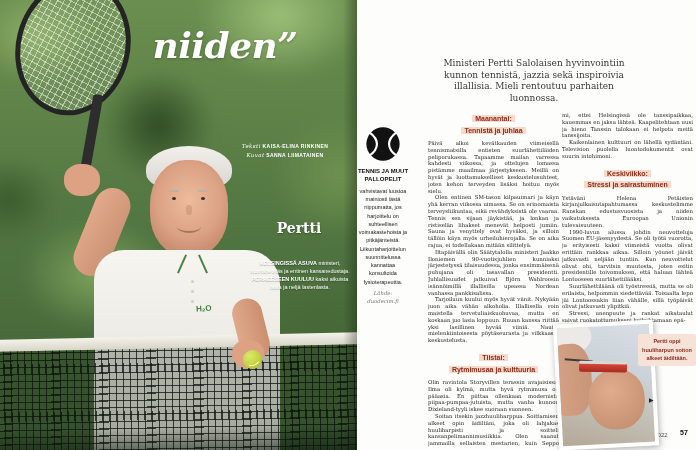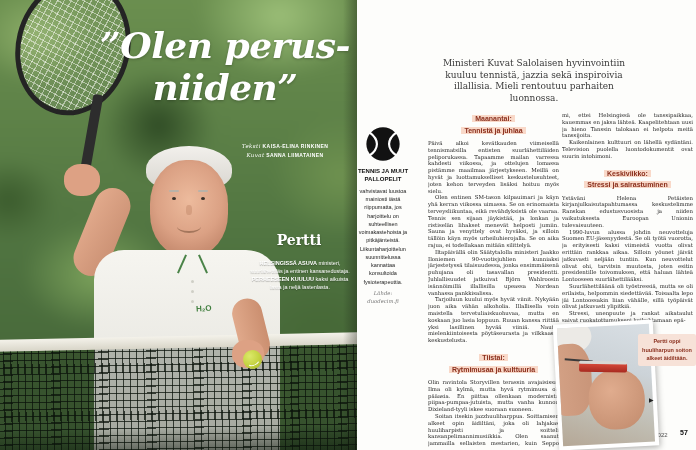--- a/index.html
+++ b/index.html
@@ -62,21 +62,21 @@
   .fold { position:absolute; right:0; top:0; width:14px; height:100%; background:linear-gradient(90deg, transparent, rgba(20,25,15,0.35)); z-index:6; }
 
   
   .title { position:absolute; left:60px; top:24px; width:330px; text-align:center; z-index:7;
     font-family:"DejaVu Serif",serif; font-style:italic; font-weight:bold; font-size:36px; line-height:1.18;
     color:#fff; letter-spacing:-0.5px; text-shadow:0 1px 3px rgba(0,0,0,0.25); }
   .credits { position:absolute; left:165px; top:142px; width:240px; text-align:center; z-index:7; color:#fff;
     font-size:5px; letter-spacing:0.4px; line-height:1.6; }
   .credits .cr-label { font-family:"DejaVu Serif",serif; font-style:italic; font-size:5.5px; }
   .credits b { font-weight:bold; }
-  .person { position:absolute; left:240px; top:232px; width:118px; text-align:center; z-index:7; color:#fff;
+  .person { position:absolute; left:240px; top:220px; width:118px; text-align:center; z-index:7; color:#fff;
     font-family:"DejaVu Serif",serif; font-weight:bold; font-size:14px; line-height:1.2; text-shadow:0 1px 2px rgba(0,0,0,0.3); }
   .bio { position:absolute; left:246px; top:260px; width:108px; text-align:center; z-index:7; color:#fff;
     font-size:5.5px; line-height:1.45; text-shadow:0 1px 1px rgba(0,0,0,0.3); }
   .bio b { font-weight:bold; }
 
   
   .factbox { position:absolute; left:357px; top:126px; width:52px; text-align:center; }
   .fb-icon { width:36px; height:36px; margin:0 auto; display:block; }
   .fb-title { font-weight:bold; font-size:6px; line-height:1.4; margin-top:5px; color:#111; }
   .fb-body { font-size:5.5px; line-height:1.5; color:#222; margin-top:3px; }
@@ -144,21 +144,20 @@
     <div class="logo-h2o">H₂O</div>
     <div class="forearm-right"></div>
     <div class="hand-right"></div>
     <div class="ball"></div>
     <div class="net">
       <div class="net-tape"></div>
       <div class="net-mesh"></div>
     </div>
 
     <div class="title">
-      <div>”Olen perus-</div>
       <div>niiden”</div>
     </div>
     <div class="credits">
       <div>
         <span class="cr-label">Teksti</span>
         <b>KAISA-ELINA RINKINEN</b>
       </div>
       <div>
         <span class="cr-label">Kuvat</span>
         <b>SANNA LIIMATAINEN</b>
@@ -186,21 +185,21 @@
       <div>TENNIS JA MUUT</div>
       <div>PALLOPELIT</div>
     </div>
     <div class="fb-body">vahvistavat luustoa mainiosti iästä riippumatta, jos harjoittelu on suhteellisen voimakastehoista ja pitkäjänteistä. Liikuntaharjoittelun suunnittelussa kannattaa konsultoida fysioterapeuttia.</div>
     <div class="fb-src">
       <div>Lähde:</div>
       <div>duodecim.fi</div>
     </div>
   </div>
 
-  <div class="intro">Ministeri Kuvat Salolaisen hyvinvointiin kuuluu tennistä, jazzia sekä inspiroivia illallisia. Mieli rentoutuu parhaiten luonnossa.</div>
+  <div class="intro">Ministeri Pertti Salolaisen hyvinvointiin kunnon tennistä, jazzia sekä inspiroivia illallisia. Mieli rentoutuu parhaiten luonnossa.</div>
 
   <div class="col col1">
     <div class="sec-head">
       <div><span>Maanantai:</span></div>
       <div><span>Tennistä ja juhlaa</span></div>
     </div>
     <p>Päivä alkoi kevätkauden viimeisellä tennismatsilla entisten suurlähettiläiden peliporukassa. Tapaamme mailan varressa kahdesti viikossa, ja ottelujen lomassa pistämme maailmaa järjestykseen. Meillä on hyvät ja luottamukselliset keskustelusuhteet, joten kehon terveyden lisäksi hoituu myös sielu.</p>
     <p class="ind">Olen entinen SM-tason kilpauimari ja käyn yhä kerran viikossa uimassa. Se on erinomaista terveysliikuntaa, eikä revähdyksistä ole vaaraa. Tennis sen sijaan jäykistää, ja lonkan ja ristiselän lihakset menevät helposti jumiin. Sauna ja venyttely ovat hyväksi, ja silloin tällöin käyn myös urheiluhierojalla. Se on aika rajua, ei todellakaan mitään silittelyä.</p>
     <p class="ind">Iltapäivällä olin Säätytalolla ministeri Jaakko Iloniemen 90-vuotisjuhlien kunniaksi järjestetyssä tilaisuudessa, jonka ensimmäisenä puhujana oli tasavallan presidentti. Juhlallisuudet jatkuivat Björn Wahlroosin isännöimillä illallisilla upeassa Nordean vanhassa pankkisalissa.</p>
     <p class="ind">Tarjoiluun kuului myös hyvät viinit. Nykyään juon aika vähän alkoholia. Illallisella voin maistella tervetuliaiskuohuvaa, mutta en koskaan juo lasia loppuun. Ruuan kanssa riittää yksi lasillinen hyvää viiniä. Nautin mielenkiintoisesta pöytäseurasta ja vilkkaasta keskustelusta.</p>

